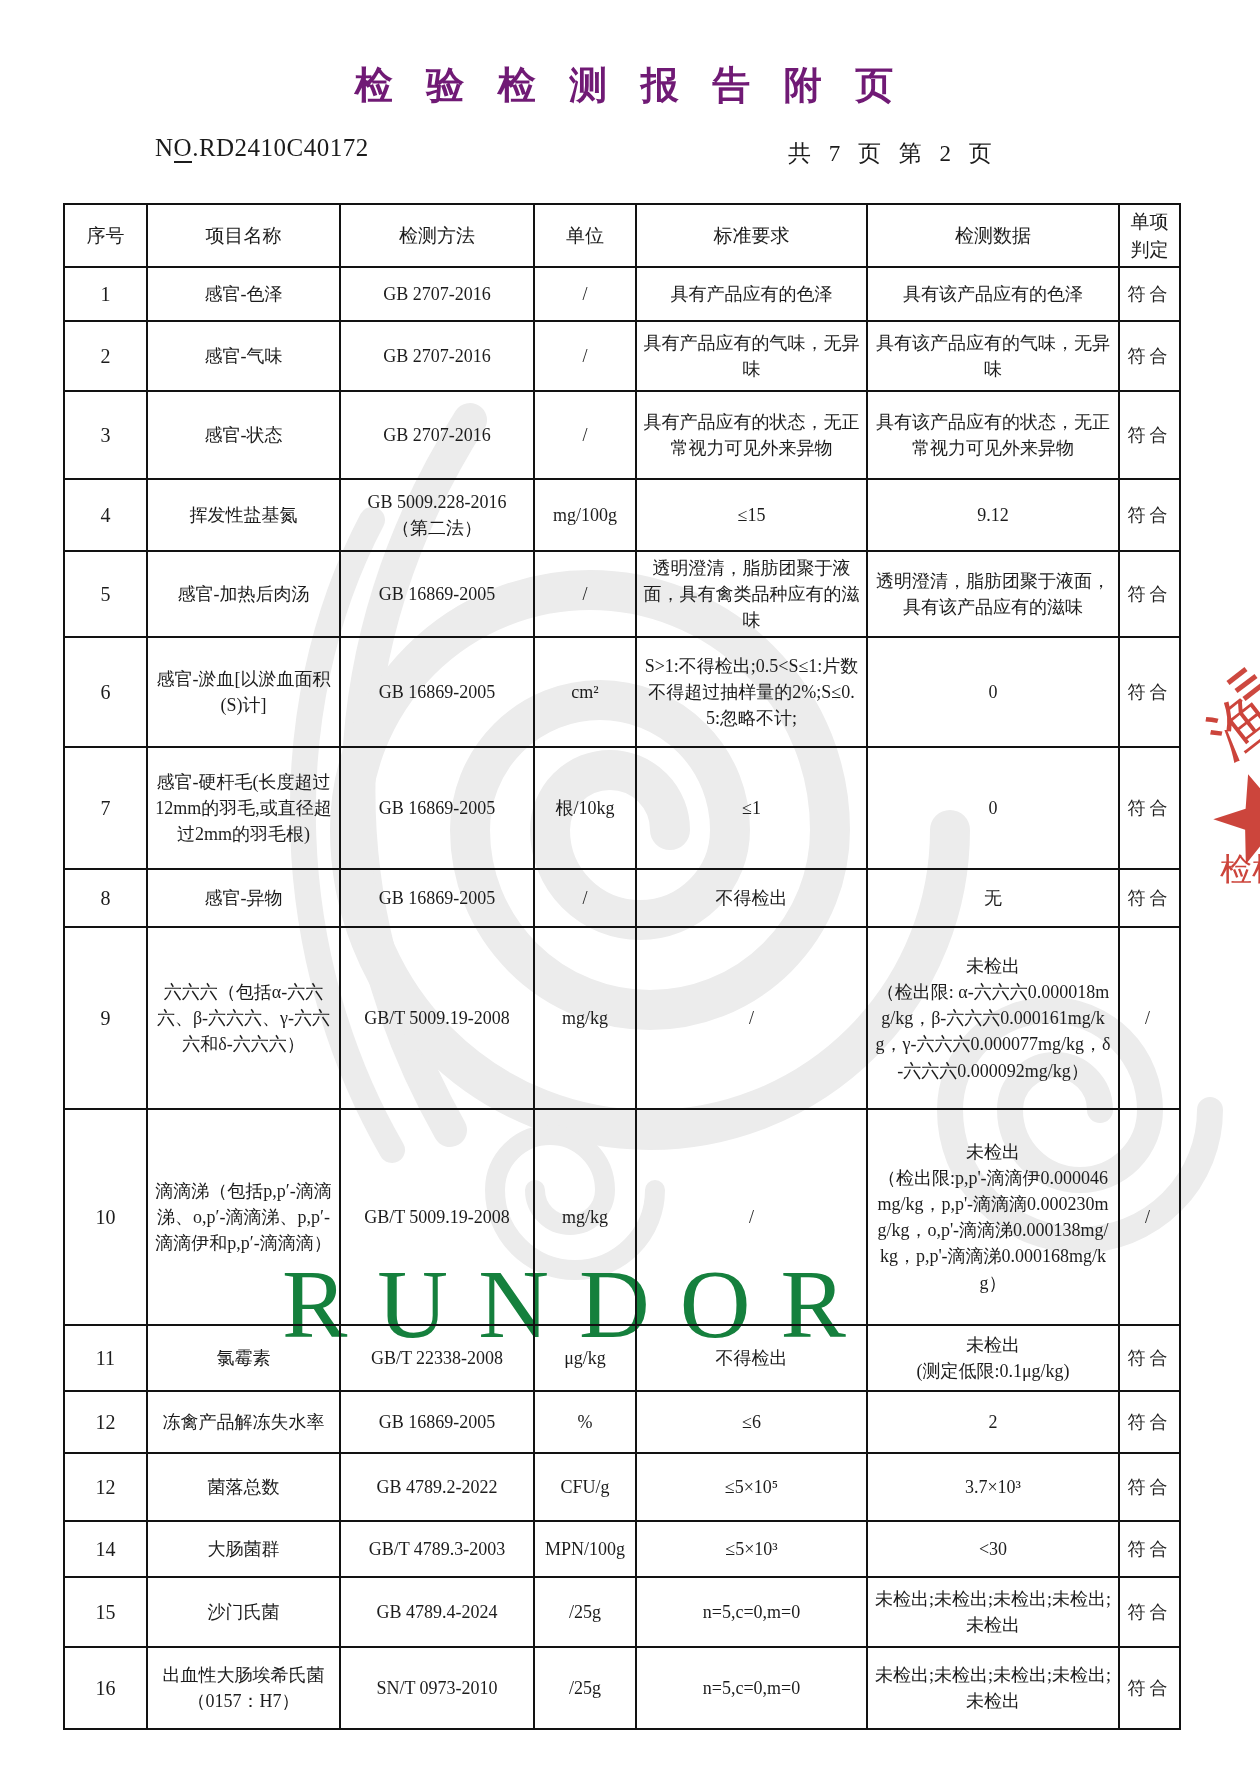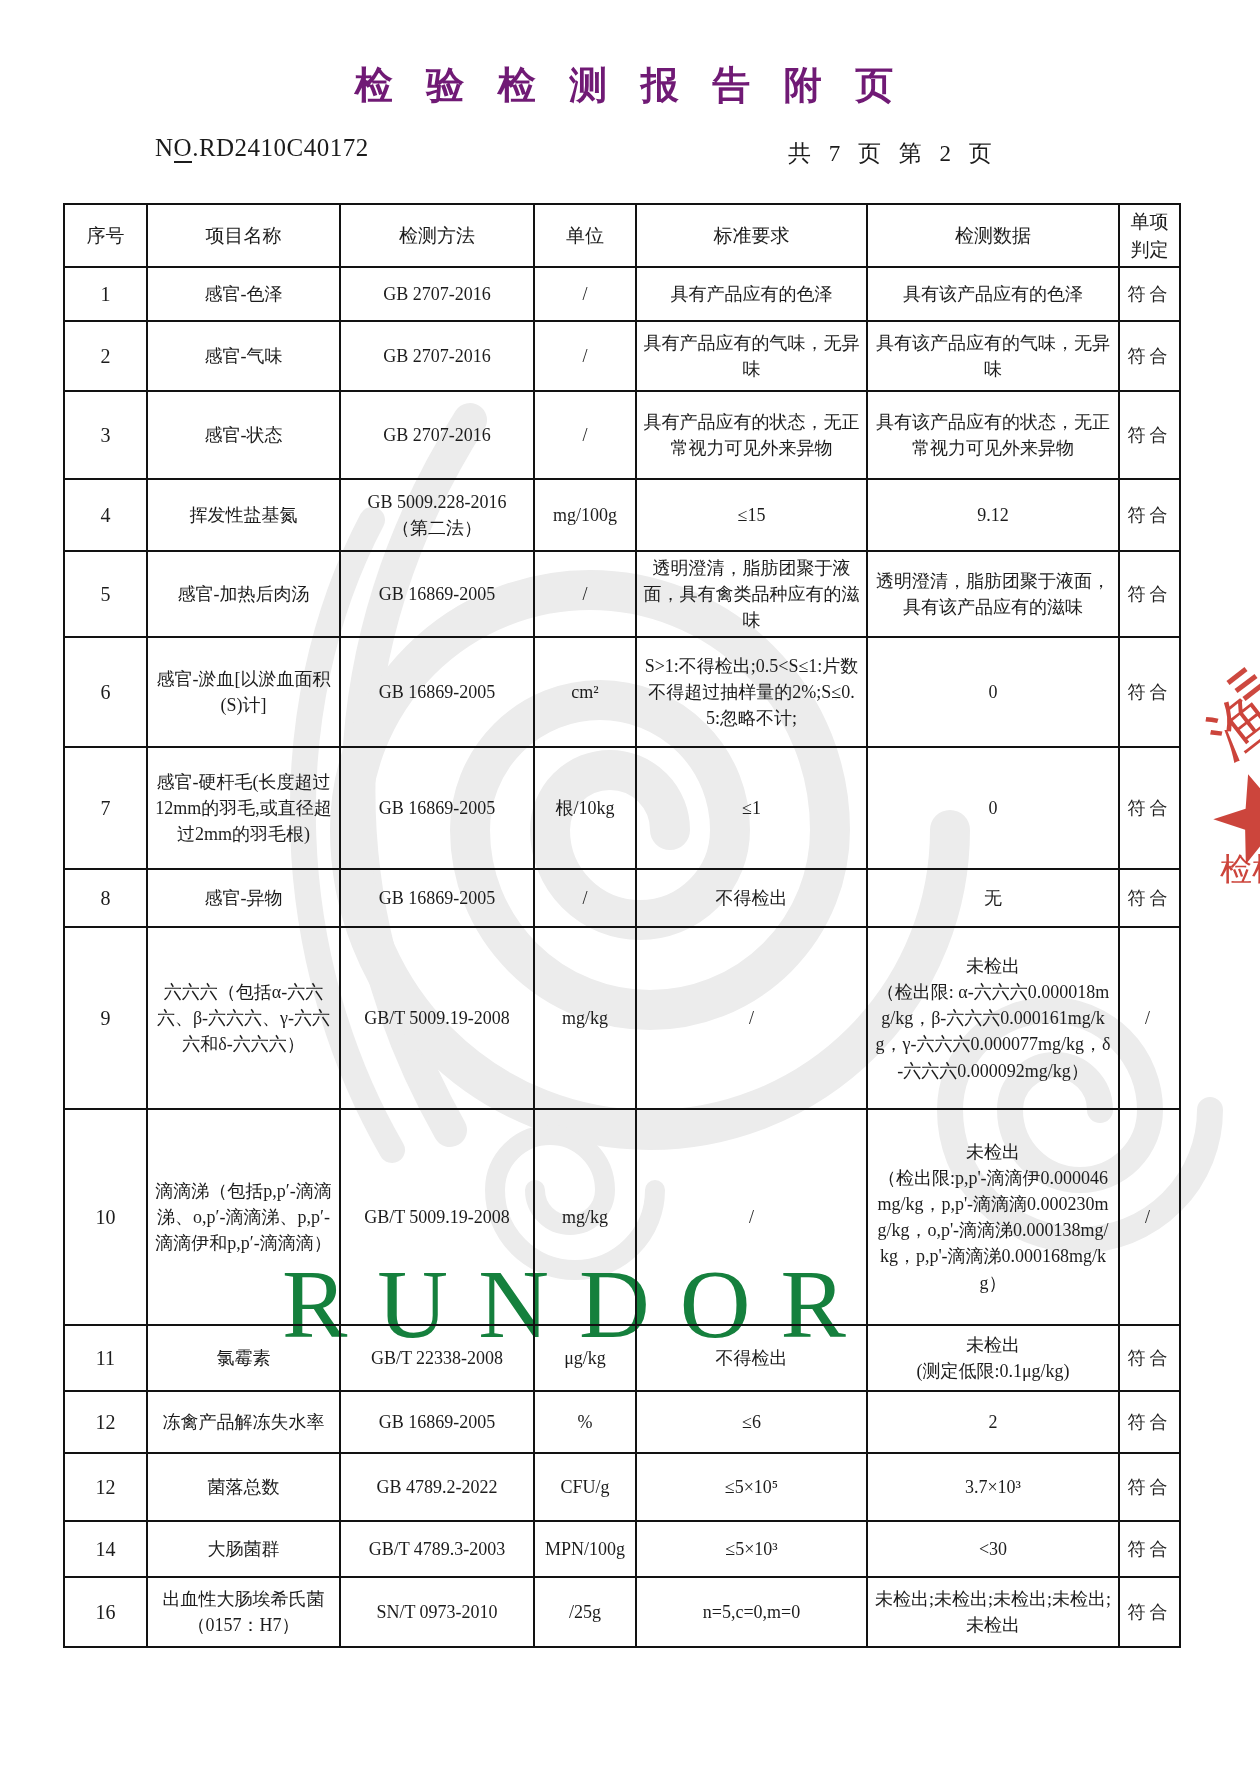--- a/index.html
+++ b/index.html
@@ -237,20 +237,29 @@
         <tr>
           <td class="c-no">14</td>
           <td class="c-item">大肠菌群</td>
           <td class="c-method">GB/T 4789.3-2003</td>
           <td class="c-unit">MPN/100g</td>
           <td class="c-standard">≤5×10³</td>
           <td class="c-result">&lt;30</td>
           <td class="c-judgment">符合</td>
         </tr>
         <tr>
+          <td class="c-no">15</td>
+          <td class="c-item">沙门氏菌</td>
+          <td class="c-method">GB 4789.4-2024</td>
+          <td class="c-unit">/25g</td>
+          <td class="c-standard">n=5,c=0,m=0</td>
+          <td class="c-result">未检出;未检出;未检出;未检出;未检出</td>
+          <td class="c-judgment">符合</td>
+        </tr>
+        <tr>
           <td class="c-no">16</td>
           <td class="c-item">出血性大肠埃希氏菌（0157：H7）</td>
           <td class="c-method">SN/T 0973-2010</td>
           <td class="c-unit">/25g</td>
           <td class="c-standard">n=5,c=0,m=0</td>
           <td class="c-result">未检出;未检出;未检出;未检出;未检出</td>
           <td class="c-judgment">符合</td>
         </tr>
       </tbody>
   </table>

